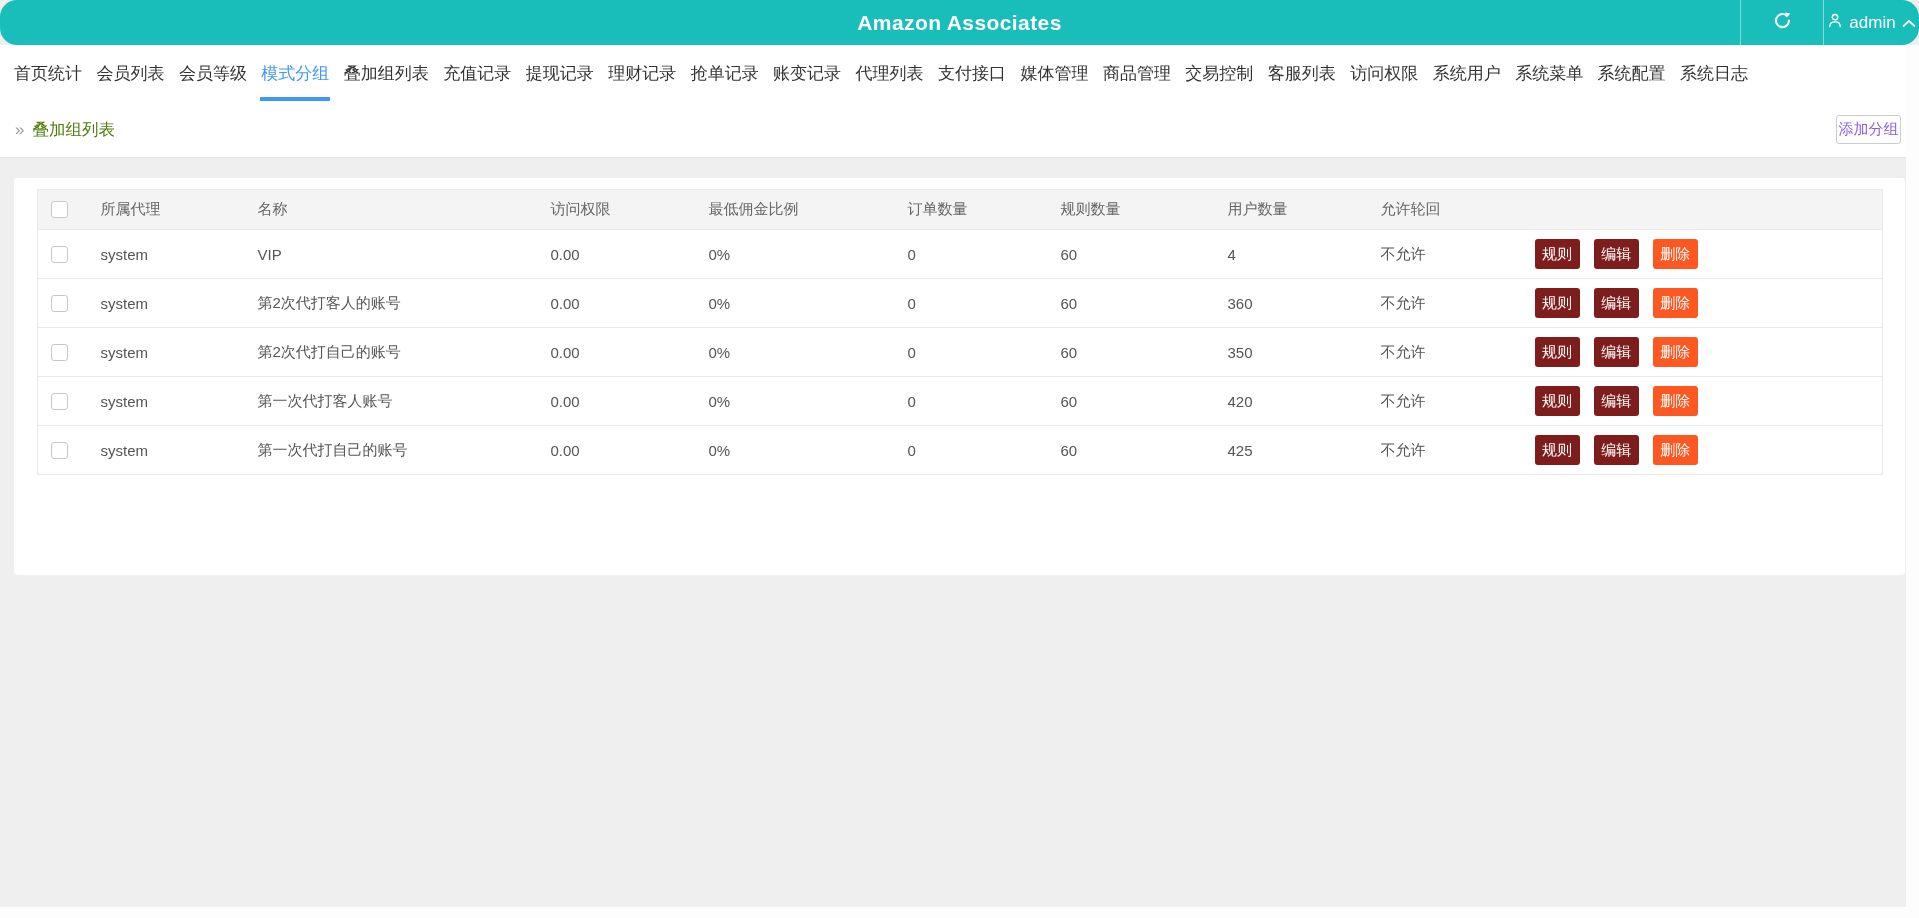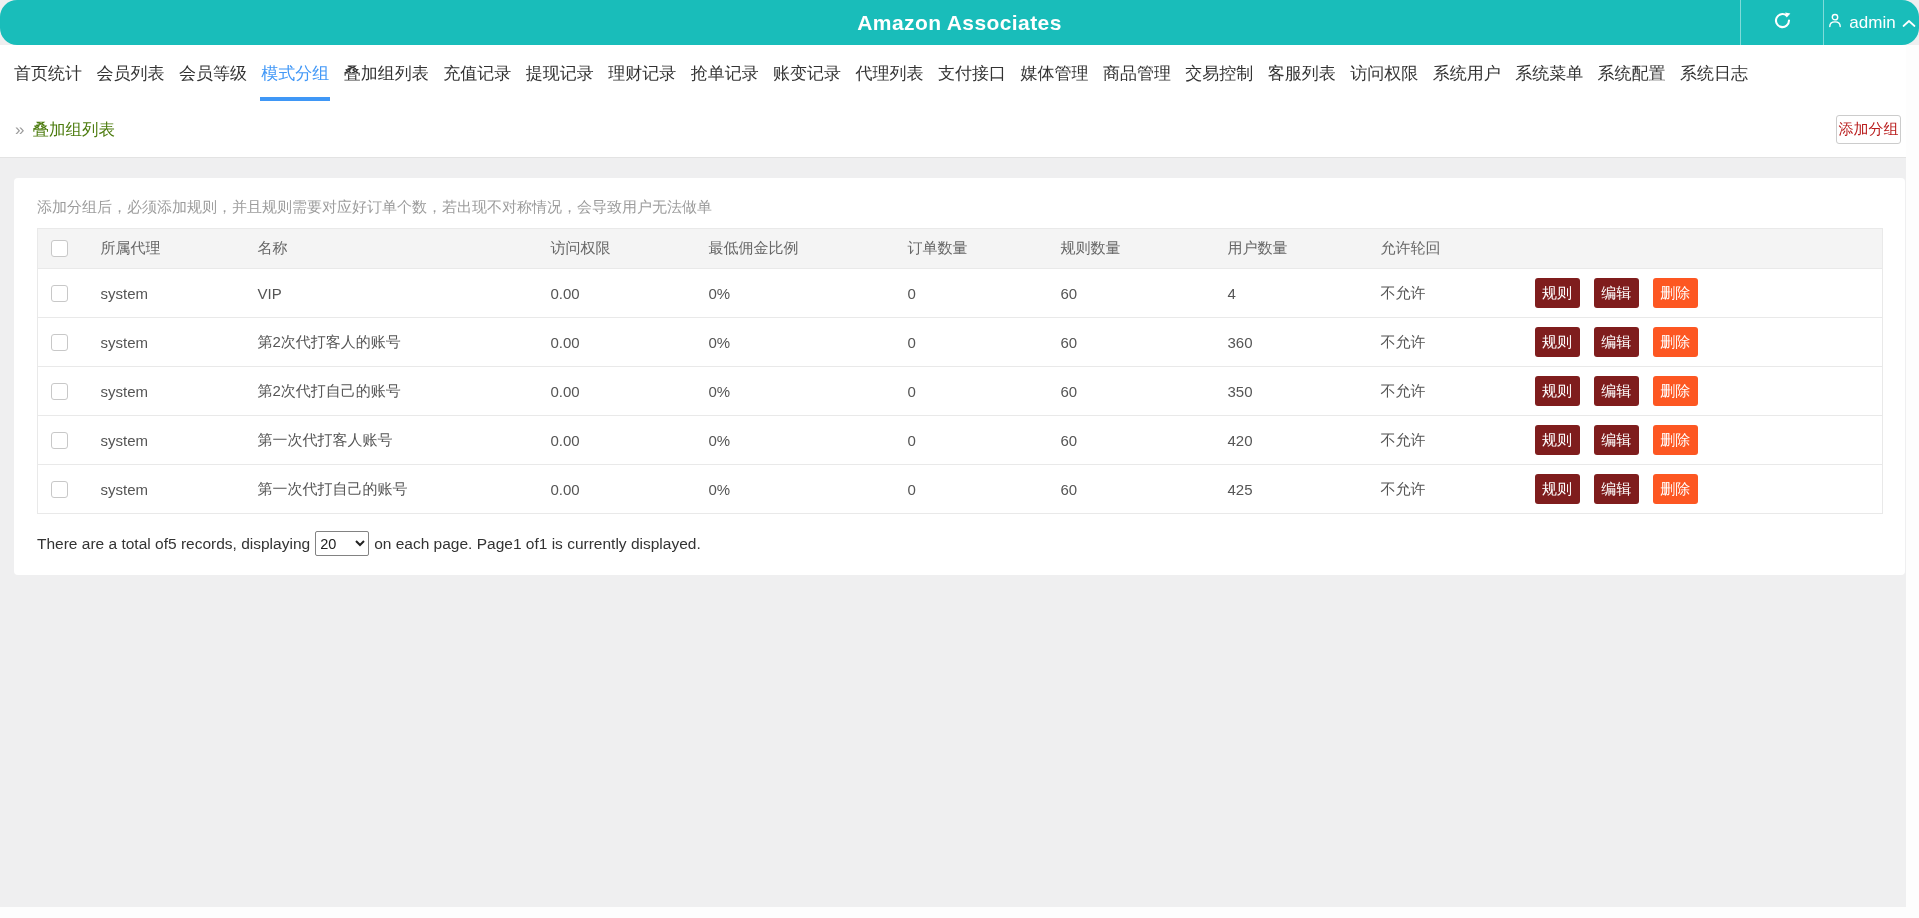--- a/index.html
+++ b/index.html
@@ -34,21 +34,21 @@
   .toolbar {
     position:absolute; top:101px; left:0; width:1919px; height:57px; background:#ffffff;
     border-bottom:1px solid #e3e3e3; z-index:3;
   }
   .breadcrumb { position:absolute; left:15px; top:0; height:57px; display:flex; align-items:center; gap:8px; }
   .breadcrumb-arrows { color:#9b9b9b; font-size:17px; }
   .breadcrumb-label { color:#4d7c0f; font-size:16.5px; }
   .add-group-btn {
     position:absolute; right:18px; top:14px; width:65px; height:29px;
     background:#fff; border:1px solid #cccccc; border-radius:3px;
-    font-size:15px; color:#b91c1c; cursor:pointer; font-family:inherit;
+    font-size:15px; color:#8b5cf6; cursor:pointer; font-family:inherit;
   }
   
   .panel {
     position:absolute; left:14px; top:178px; width:1891px; height:397px;
     background:#ffffff; border-radius:4px; padding:0 23px;
   }
   .notice { margin-top:19px; height:20px; line-height:20px; font-size:15px; color:#9c9c9c; }
   
   table.grid { width:1845px; margin-top:11px; border-collapse:collapse; table-layout:fixed; border:1px solid #e9e9e9; }
   table.grid th {
@@ -136,21 +136,20 @@
 
 <div class="toolbar">
   <div class="breadcrumb">
     <span class="breadcrumb-arrows">»</span>
     <span class="breadcrumb-label">叠加组列表</span>
   </div>
   <button class="add-group-btn">添加分组</button>
 </div>
 
 <div class="panel">
-  <div class="notice">添加分组后，必须添加规则，并且规则需要对应好订单个数，若出现不对称情况，会导致用户无法做单</div>
 
   <table class="grid">
     <colgroup>
       <col style="width:63px">
         <col style="width:157px">
         <col style="width:293px">
         <col style="width:158px">
       <col style="width:199px">
         <col style="width:153px">
         <col style="width:167px">
@@ -264,23 +263,16 @@
       <td>不允许</td>
       <td>
         <button class="btn btn-teal">规则</button>
         <button class="btn btn-teal">编辑</button>
         <button class="btn btn-orange">删除</button>
       </td>
     </tr>
   </tbody>
     </table>
 
-  <div class="pagination">
-    <span>There are a total of5 records, displaying</span>
-    <select class="page-size-select">
-      <option>20</option>
-    </select>
-    <span>on each page. Page1 of1 is currently displayed.</span>
-  </div>
 </div>
 
 <div class="scrollbar-v"></div>
 <div class="scrollbar-h"></div>
 
 </body></html>

